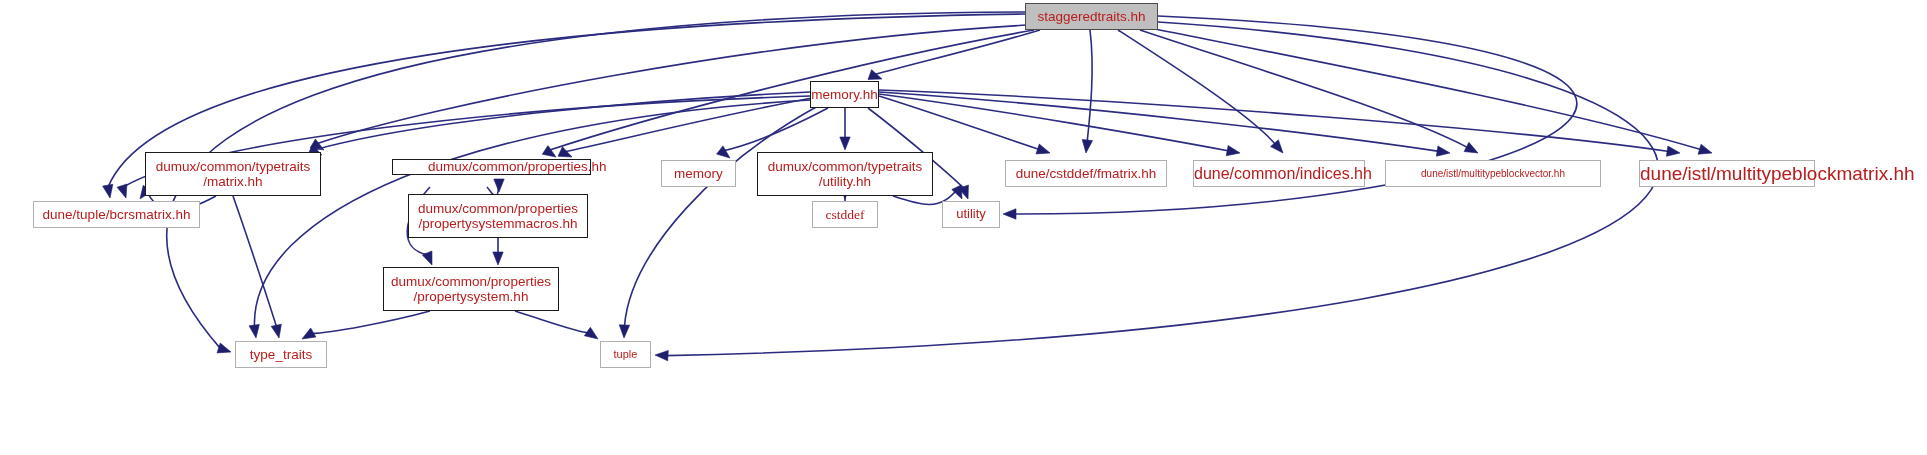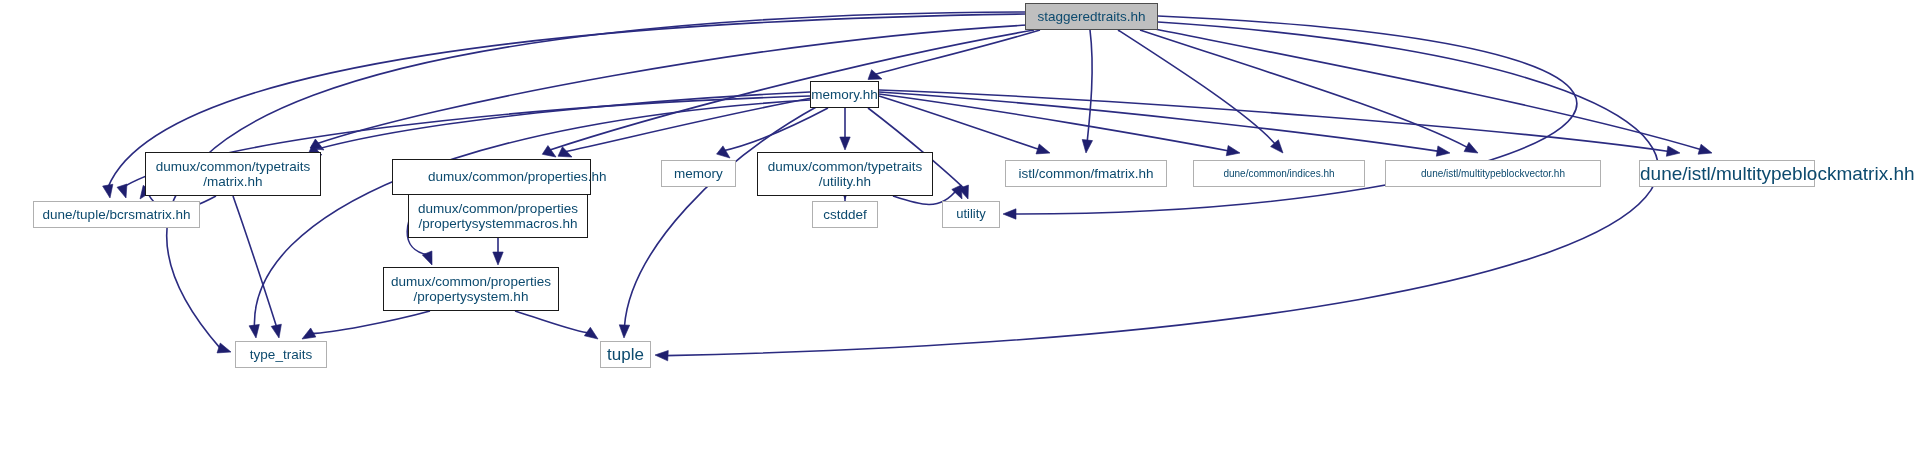--- a/index.html
+++ b/index.html
@@ -37,21 +37,21 @@
   .node {
     position: absolute;
     box-sizing: border-box;
     display: flex;
     align-items: center;
     justify-content: center;
     text-align: center;
     background: #ffffff;
     line-height: 1.12;
     white-space: pre;
-    color: #0c4a6e;
+    color: #b91c1c;
     overflow: visible;
   }
   .node.internal {
     border: 1.5px solid #1a1a1a;
   }
   .node.external {
     border: 1.2px solid #b0b0b0;
   }
   .node.root {
     border: 1.5px solid #4d4d4d;
@@ -130,31 +130,31 @@
       <path class="edge-path" d="M 845 196 C 845 205, 845 214, 845 188"></path>
       <polygon class="arrow-head" points="845,199 839.8,186 850.2,186"></polygon>
       <path class="edge-path" d="M 893 196 C 920 205, 940 212, 957.3511991208524 189.03061434259686"></path>
       <polygon class="arrow-head" points="962,199 951.7931621047803,189.4156137295752 961.2187630899614,185.02038380747192"></polygon>
     </svg>
   <div id="node-layer">
       <div class="node root" style="left: 1025px; top: 3px; width: 133px; height: 27px; font-size: 13.5px;"><span class="node-label">staggeredtraits.hh</span></div>
       <div class="node internal" style="left: 810px; top: 81px; width: 69px; height: 27px; font-size: 13.5px;"><span class="node-label">memory.hh</span></div>
       <div class="node internal" style="left: 145px; top: 152px; width: 176px; height: 44px; font-size: 13.5px;"><span class="node-label">dumux/common/typetraits
 /matrix.hh</span></div>
-      <div class="node internal" style="left: 392px; top: 159px; width: 199px; height: 36px; font-size: 13.5px; padding-left: 35px;"><span class="node-label">dumux/common/properties.hh</span></div>
+      <div class="node internal" style="left: 392px; top: 159px; width: 199px; height: 16px; font-size: 13.5px; padding-left: 35px;"><span class="node-label">dumux/common/properties.hh</span></div>
       <div class="node external" style="left: 661px; top: 160px; width: 75px; height: 27px; font-size: 13.5px;"><span class="node-label">memory</span></div>
       <div class="node internal" style="left: 757px; top: 152px; width: 176px; height: 44px; font-size: 13.5px;"><span class="node-label">dumux/common/typetraits
 /utility.hh</span></div>
-      <div class="node external" style="left: 1005px; top: 160px; width: 162px; height: 27px; font-size: 13.5px;"><span class="node-label">istl/common/fmatrix.hh</span></div>
-      <div class="node external" style="left: 1193px; top: 160px; width: 172px; height: 27px; font-size: 10px;"><span class="node-label">dune/common/indices.hh</span></div>
+      <div class="node external" style="left: 1005px; top: 160px; width: 162px; height: 27px; font-size: 13.5px;"><span class="node-label">dune/cstddef/fmatrix.hh</span></div>
+      <div class="node external" style="left: 1193px; top: 160px; width: 172px; height: 27px; font-size: 16px;"><span class="node-label">dune/common/indices.hh</span></div>
       <div class="node external" style="left: 1385px; top: 160px; width: 216px; height: 27px; font-size: 10px;"><span class="node-label">dune/istl/multitypeblockvector.hh</span></div>
       <div class="node external" style="left: 1623px; top: 160px; width: 176px; height: 27px; font-size: 19px; margin-left: 16px;"><span class="node-label">dune/istl/multitypeblockmatrix.hh</span></div>
       <div class="node external" style="left: 33px; top: 201px; width: 167px; height: 27px; font-size: 13.5px;"><span class="node-label">dune/tuple/bcrsmatrix.hh</span></div>
       <div class="node internal" style="left: 408px; top: 194px; width: 180px; height: 44px; font-size: 13.5px;"><span class="node-label">dumux/common/properties
 /propertysystemmacros.hh</span></div>
-      <div class="node external" style="left: 812px; top: 201px; width: 66px; height: 27px; font-size: 13.5px;"><span class="node-label">cstddef</span></div>
+      <div class="node external" style="left: 812px; top: 201px; width: 66px; height: 27px; font-size: 13.5px; font-family: Liberation Serif, serif;"><span class="node-label">cstddef</span></div>
       <div class="node external" style="left: 942px; top: 201px; width: 58px; height: 27px; font-size: 13px;"><span class="node-label">utility</span></div>
       <div class="node internal" style="left: 383px; top: 267px; width: 176px; height: 44px; font-size: 13.5px;"><span class="node-label">dumux/common/properties
 /propertysystem.hh</span></div>
       <div class="node external" style="left: 235px; top: 341px; width: 92px; height: 27px; font-size: 13.5px;"><span class="node-label">type_traits</span></div>
-      <div class="node external" style="left: 600px; top: 341px; width: 51px; height: 27px; font-size: 17px;"><span class="node-label">tuple</span></div>
+      <div class="node external" style="left: 600px; top: 341px; width: 51px; height: 27px; font-size: 11px;"><span class="node-label">tuple</span></div>
     </div>
 </div>
 
 </body></html>

